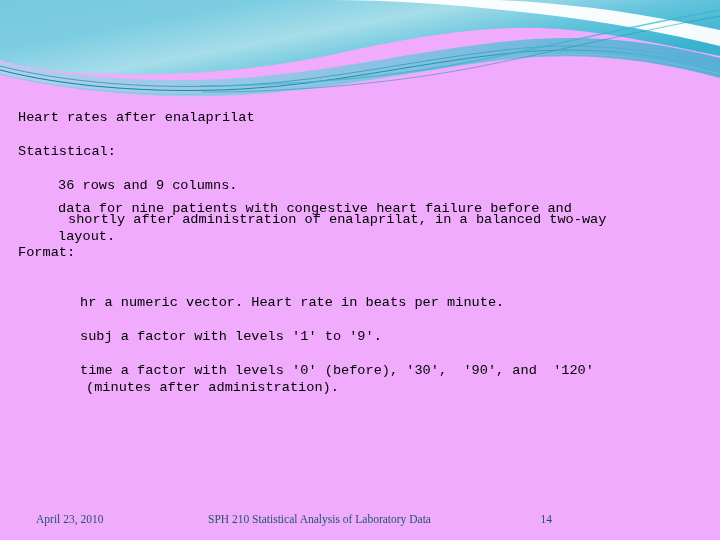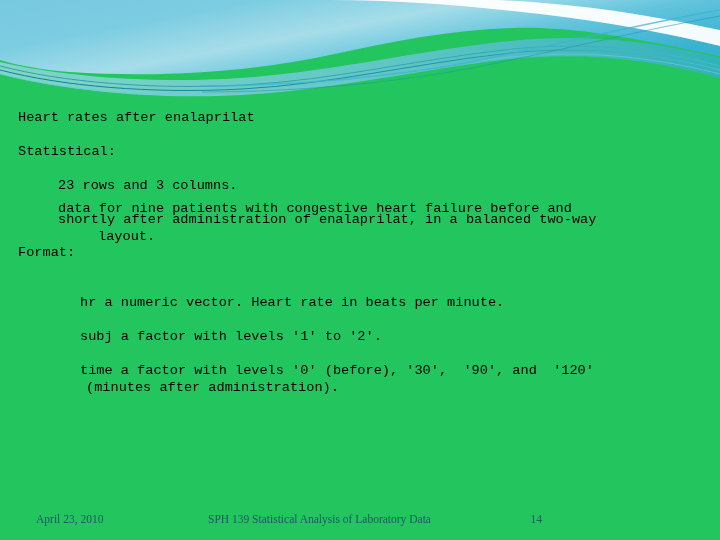--- a/index.html
+++ b/index.html
@@ -11,21 +11,21 @@
     width: 720px;
     height: 540px;
     overflow: hidden;
     font-family: "Liberation Sans", sans-serif;
   }
 
   #slide {
     position: relative;
     width: 720px;
     height: 540px;
-    background: #22c55e;
+    background: #f0abfc;
   }
 
   
   #header-art {
     position: absolute;
     left: 0;
     top: 0;
     width: 720px;
     height: 110px;
     pointer-events: none;
@@ -45,22 +45,22 @@
     line-height: 17px;
     color: #000000;
     white-space: pre;
     margin: 0;
   }
 
   .ln-title   { position: absolute; left: 18px; top:  9px; }
   .ln-desc    { position: absolute; left: 18px; top: 43px; }
   .ln-d1      { position: absolute; left: 58px; top: 77px; }
   .ln-d2      { position: absolute; left: 58px; top: 100px; }
-  .ln-d3      { position: absolute; left: 58px; top: 111px; }
-  .ln-d4      { position: absolute; left: 58px; top: 128px; margin-left: 40px; }
+  .ln-d3      { position: absolute; left: 68px; top: 111px; }
+  .ln-d4      { position: absolute; left: 58px; top: 128px; }
   .ln-format  { position: absolute; left: 18px; top: 144px; }
   .ln-hr      { position: absolute; left: 80px; top: 194px; }
   .ln-subj    { position: absolute; left: 80px; top: 228px; }
   .ln-time1   { position: absolute; left: 80px; top: 262px; }
   .ln-time2   { position: absolute; left: 86px; top: 279px; }
 
   
   #footer {
     position: absolute;
     left: 0;
@@ -70,21 +70,21 @@
   }
   .footer-text {
     position: absolute;
     font-family: "Liberation Serif", "DejaVu Serif", serif;
     font-size: 11.5px;
     color: #1f5566;
     white-space: nowrap;
   }
   #footer-date  { left: 36px;  top: 1px; }
   #footer-title { left: 208px; top: 1px; }
-  #footer-page  { right: 46px; top: 1px; margin-left: 12px; }
+  #footer-page  { right: 36px; top: 1px; margin-left: 12px; }
 </style>
 </head>
 <body>
 
 <div id="slide">
 
   <svg id="header-art" viewBox="0 0 720 110" preserveAspectRatio="none">
     <defs>
       <linearGradient id="gradMain" x1="0" y1="0" x2="1" y2="0.55">
         <stop offset="0%" stop-color="#77c9e0"></stop>
@@ -134,32 +134,32 @@
     <path fill="none" stroke="#3fb3d2" stroke-width="1.6" opacity="0.75" d="M720,10 C640,24 560,44 480,60 C400,76 300,86 200,86"></path>
     <path fill="none" stroke="#1f93ab" stroke-width="0.9" opacity="0.6" d="M720,16 C642,30 562,50 482,66 C402,82 302,92 202,92"></path>
   </svg>
 
   <div id="body-text">
 
     <div class="code-line ln-title">Heart rates after enalaprilat</div>
 
     <div class="code-line ln-desc">Statistical:</div>
 
-    <div class="code-line ln-d1">23 rows and 3 columns.</div>
+    <div class="code-line ln-d1">36 rows and 9 columns.</div>
     <div class="code-line ln-d2">data for nine patients with congestive heart failure before and</div>
     <div class="code-line ln-d3">shortly after administration of enalaprilat, in a balanced two-way</div>
     <div class="code-line ln-d4">layout.</div>
 
     <div class="code-line ln-format">Format:</div>
 
     <div class="code-line ln-hr">hr a numeric vector. Heart rate in beats per minute.</div>
-    <div class="code-line ln-subj">subj a factor with levels '1' to '2'.</div>
+    <div class="code-line ln-subj">subj a factor with levels '1' to '9'.</div>
     <div class="code-line ln-time1">time a factor with levels '0' (before), '30',  '90', and  '120'</div>
     <div class="code-line ln-time2">(minutes after administration).</div>
   </div>
 
   <div id="footer">
     <div class="footer-text" id="footer-date">April 23, 2010</div>
-    <div class="footer-text" id="footer-title">SPH 139 Statistical Analysis of Laboratory Data</div>
+    <div class="footer-text" id="footer-title">SPH 210 Statistical Analysis of Laboratory Data</div>
     <div class="footer-text" id="footer-page">14</div>
   </div>
 
 </div>
 
 </body></html>

